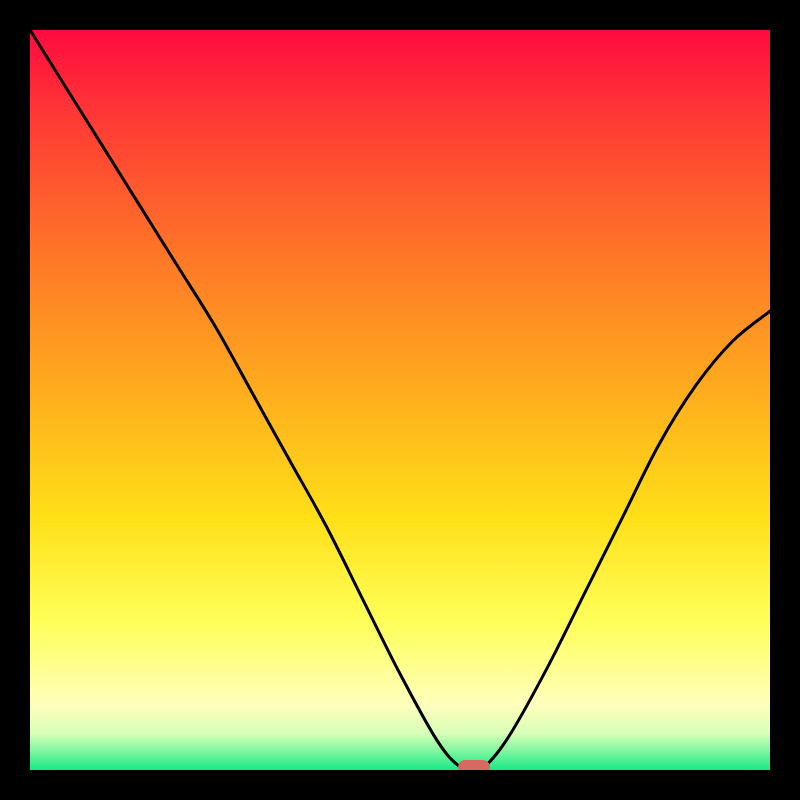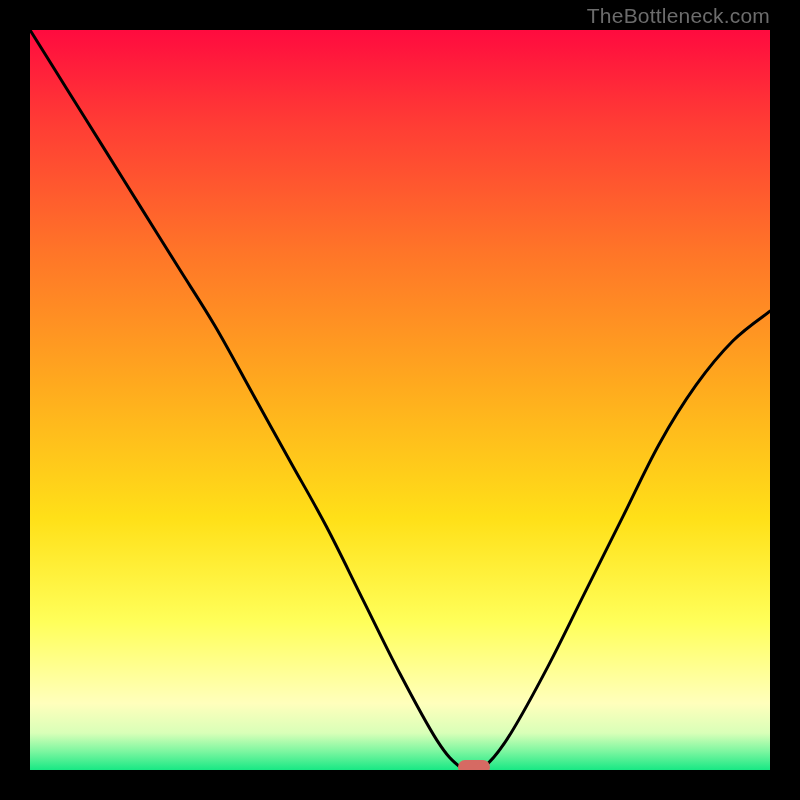--- a/index.html
+++ b/index.html
@@ -79,14 +79,13 @@
   <div class="plot-area">
     <div class="gradient"></div>
 
     <svg class="curve-svg" viewBox="0 0 740 740" preserveAspectRatio="none">
       <path id="curve-path" fill="none" stroke="#000" stroke-width="3" stroke-linecap="round" stroke-linejoin="round" d="M 0.0 0.0 C 6.7 10.7 23.7 37.9 37.0 59.2 C 50.3 80.5 60.7 97.1 74.0 118.4 C 87.3 139.7 97.7 156.3 111.0 177.6 C 124.3 198.9 134.7 215.5 148.0 236.8 C 161.3 258.1 171.7 273.4 185.0 296.0 C 198.3 318.6 208.7 338.6 222.0 362.6 C 235.3 386.6 245.7 405.2 259.0 429.2 C 272.3 453.2 282.7 470.5 296.0 495.8 C 309.3 521.1 319.7 543.2 333.0 569.8 C 346.3 596.4 356.7 618.5 370.0 643.8 C 383.3 669.1 396.3 693.8 407.0 710.4 C 417.7 727.0 422.5 731.0 429.2 736.3 C 435.9 741.6 438.7 740.7 444.0 740.0 C 449.3 739.3 452.1 739.3 458.8 732.6 C 465.5 725.9 470.3 720.3 481.0 703.0 C 491.7 685.7 504.7 661.7 518.0 636.4 C 531.3 611.1 541.7 589.0 555.0 562.4 C 568.3 535.8 578.7 515.0 592.0 488.4 C 605.3 461.8 615.7 438.4 629.0 414.4 C 642.3 390.4 652.7 373.8 666.0 355.2 C 679.3 336.6 689.7 324.1 703.0 310.8 C 716.3 297.5 733.3 286.5 740.0 281.2"></path>
     </svg>
 
     <div id="min-marker" class="minimum-point" style="left: 428px; top: 730px;"></div>
   </div>
 
-  <div class="watermark">TheBottleneck.com</div>
 </div>
 
 </body></html>

